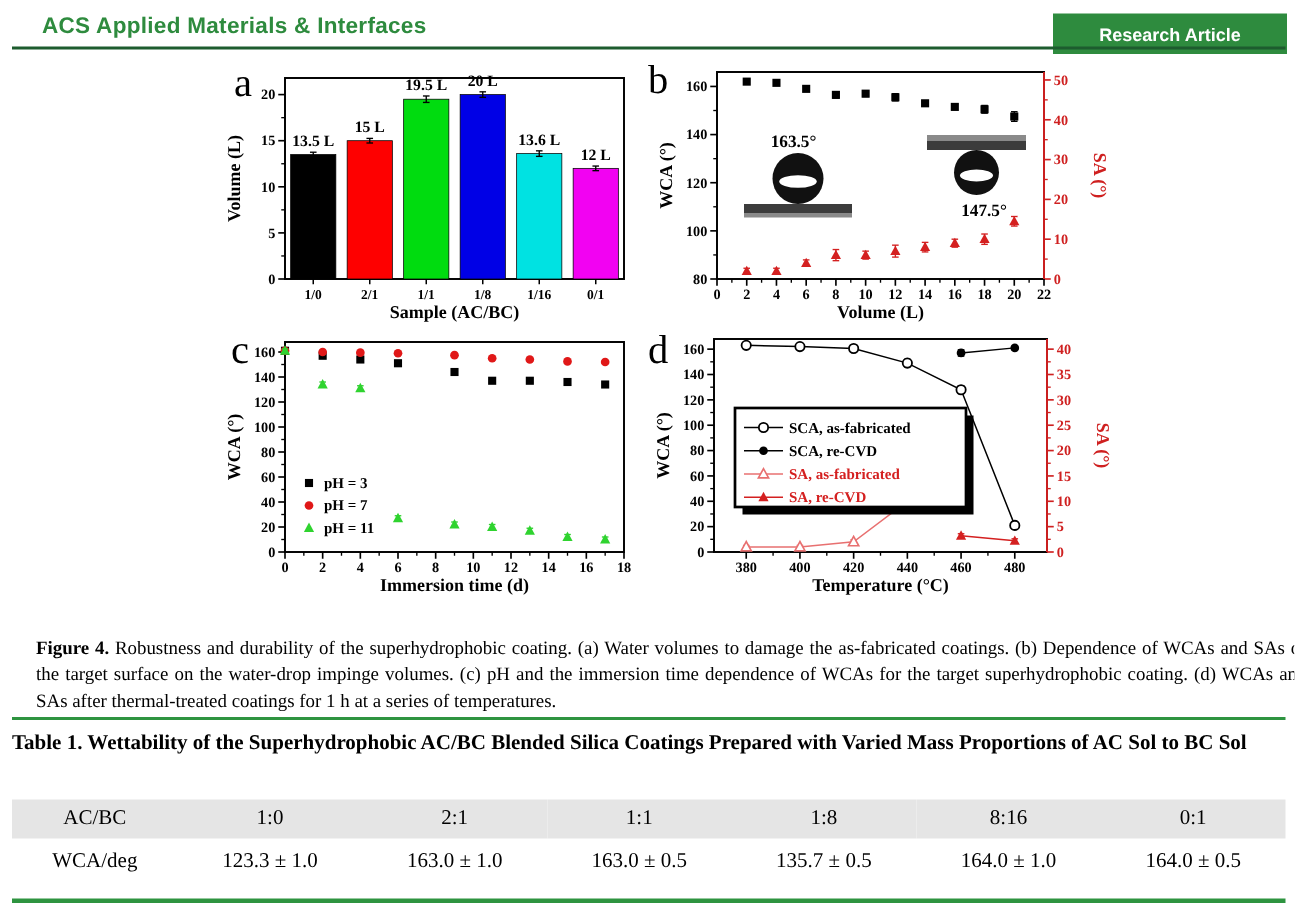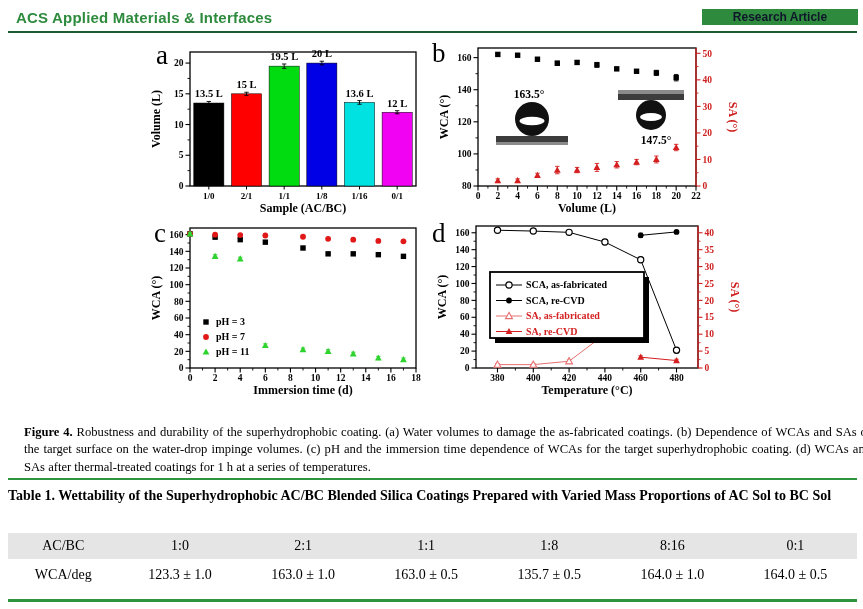--- a/index.html
+++ b/index.html
@@ -1,18 +1,18 @@
 <!DOCTYPE html>
 <html><head>
 <meta charset="utf-8">
 <style>
   html,body{margin:0;padding:0;background:#fff;}
   .page{position:relative;width:863px;height:609px;background:#ffffff;font-family:"Liberation Serif",serif;overflow:hidden;}
-  .hdr-title{position:absolute;top:9px;left:16px;font-family:"Liberation Sans",sans-serif;font-weight:bold;font-size:15px;color:#2e8b3e;letter-spacing:.2px;}
-  .badge{position:absolute;top:9px;right:5px;width:156px;height:16px;background:#2e8b3e;color:#0f172a;font-family:"Liberation Sans",sans-serif;font-weight:bold;font-size:12px;display:flex;align-items:center;justify-content:center;}
+  .hdr-title{position:absolute;top:9px;left:28px;font-family:"Liberation Sans",sans-serif;font-weight:bold;font-size:15px;color:#2e8b3e;letter-spacing:.2px;}
+  .badge{position:absolute;top:9px;right:5px;width:156px;height:27px;background:#2e8b3e;color:#ffffff;font-family:"Liberation Sans",sans-serif;font-weight:bold;font-size:12px;display:flex;align-items:center;justify-content:center;}
   .hdr-rule{position:absolute;top:31px;left:8px;width:849px;height:2px;background:#1d5c2e;}
   .figwrap{position:absolute;top:40px;left:142px;display:grid;grid-template-columns:290px 310px;}
   .panel{position:relative;}
   .panel-letter{position:absolute;font-size:27px;line-height:1;z-index:2;}
   #pl-a{left:14px;top:2px}#pl-b{left:0px;top:0px}#pl-c{left:12px;top:2px}#pl-d{left:0px;top:2px}
   svg{display:block;}
   svg text{font-family:"Liberation Serif",serif;}
   .caption{position:absolute;top:408px;left:8px;width:847px;font-size:12.6px;line-height:1.38;text-align:justify;margin:16px;}
   .cap-label{font-weight:bold;}
   .rule1{position:absolute;top:478px;left:8px;width:849px;height:2px;background:#2e9440;}

